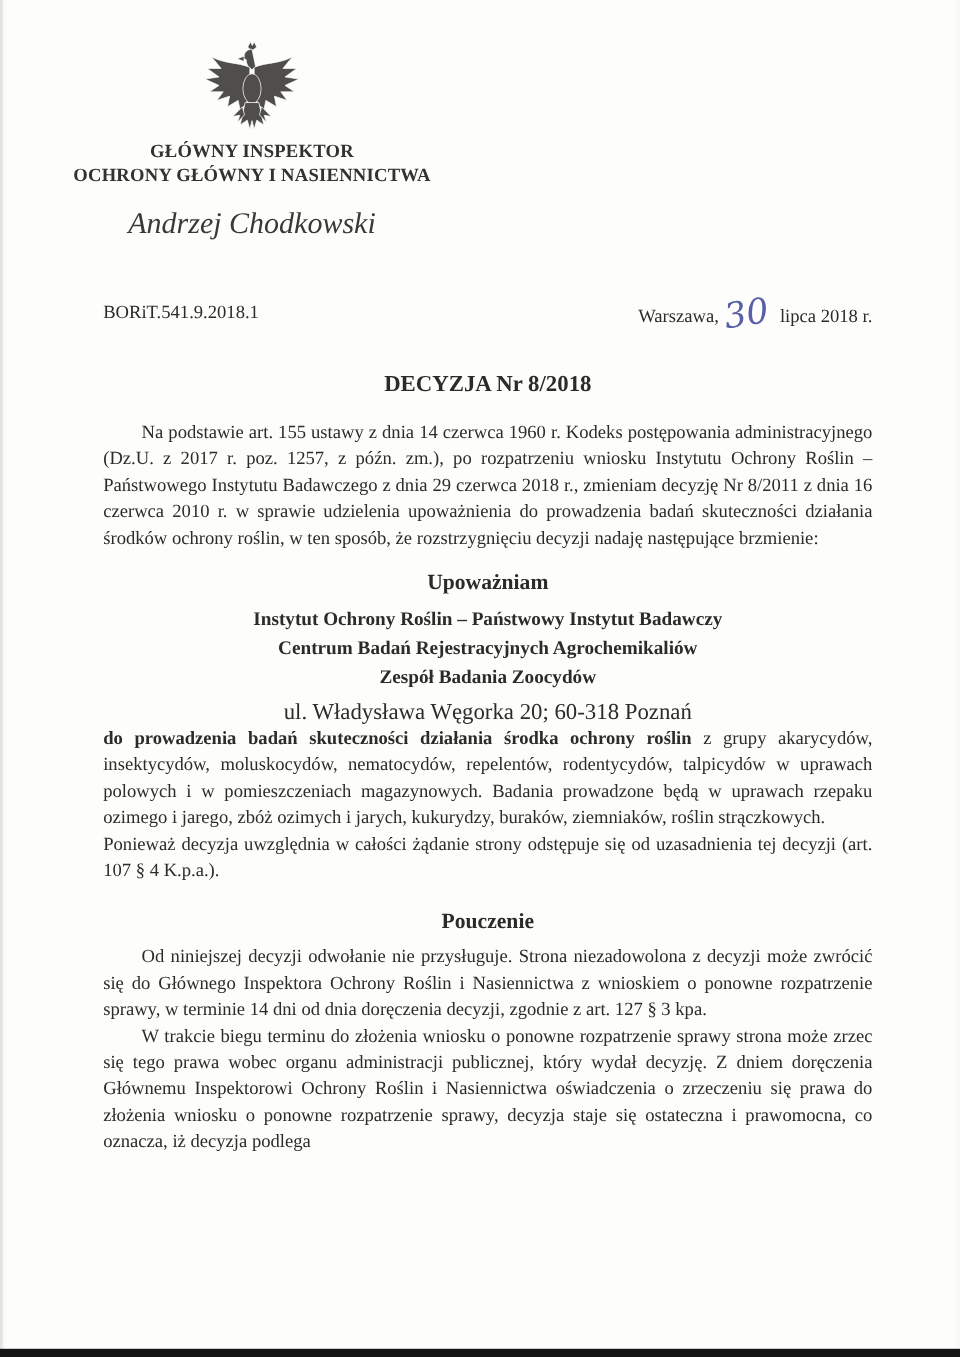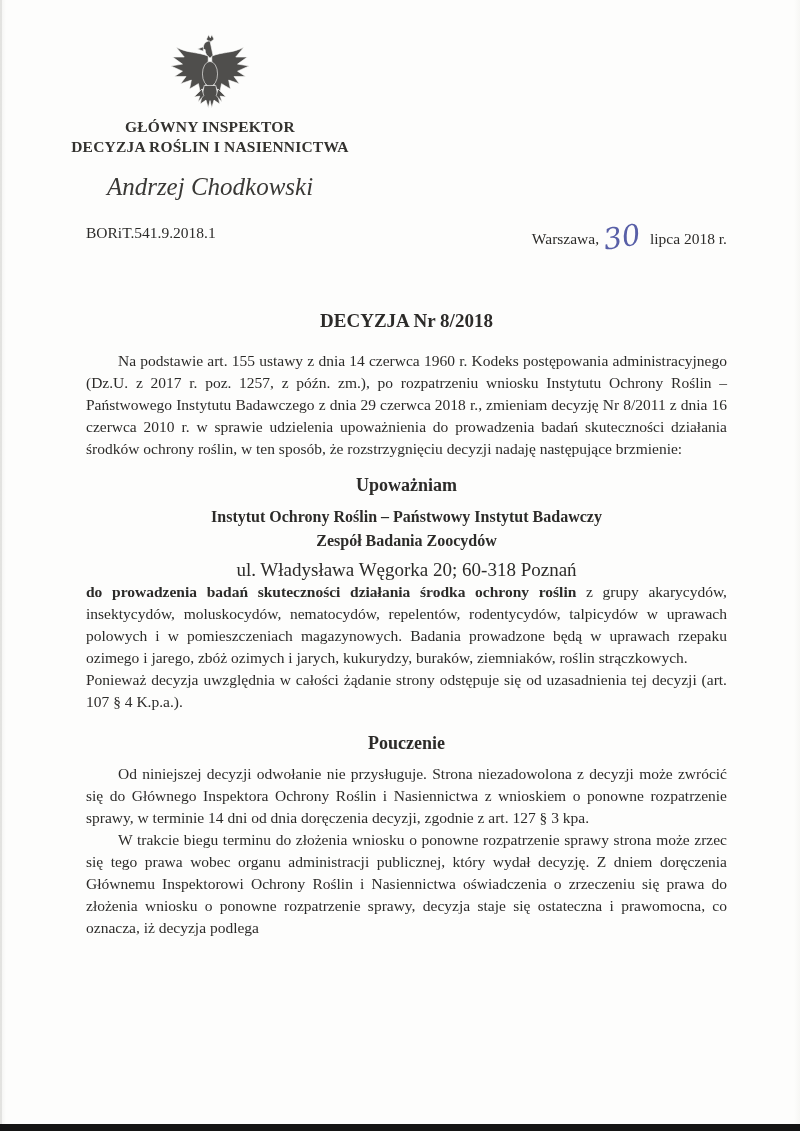--- a/index.html
+++ b/index.html
@@ -42,25 +42,25 @@
   .signatory {
     margin-top: 16px;
     font-style: italic;
     font-size: 25px;
     color: #3a3936;
   }
   
   .meta-row {
     position: absolute;
     left: 86px;
-    top: 224px;
+    top: 248px;
     width: 641px;
     display: flex;
     justify-content: space-between;
-    align-items: flex-start;
+    align-items: center;
     font-size: 15.5px;
   }
   .date-group {
     display: flex;
     align-items: baseline;
   }
   .handwritten-day {
     display: inline-block;
     font-family: "DejaVu Serif", serif;
     font-style: italic;
@@ -155,21 +155,21 @@
           <path d="M52 26 C64 21 75 23 88 16 L79 27 92 27 81 35 94 37 81 43 90 49 77 49 83 57 71 53 73 63 63 57 61 67 55 59 52 51z"></path>
           <ellipse cx="50" cy="46" rx="8.5" ry="14"></ellipse>
           <path d="M43.5 59 L39 80 45.5 75.5 48 84 50 76 52 84 54.5 75.5 61 80 56.5 59z"></path>
           <path d="M41 63 l-9 9 6.5 -1 -2 6.5 6.5 -7z"></path>
           <path d="M59 63 l9 9 -6.5 -1 2 6.5 -6.5 -7z"></path>
         </g>
       </svg>
     </div>
     <div class="org-name">
       <div>GŁÓWNY INSPEKTOR</div>
-      <div>DECYZJA ROŚLIN I NASIENNICTWA</div>
+      <div>OCHRONY GŁÓWNY I NASIENNICTWA</div>
     </div>
     <div class="signatory">Andrzej Chodkowski</div>
   </div>
 
   <div class="meta-row">
     <span>BORiT.541.9.2018.1</span>
     <span class="date-group">
       <span>Warszawa,</span>
       <span class="handwritten-day">30</span>
       <span>lipca 2018 r.</span>
@@ -177,20 +177,21 @@
   </div>
 
   <div class="main-col">
     <div class="doc-title">DECYZJA Nr 8/2018</div>
 
     <p class="body-par indent">Na podstawie art. 155 ustawy z dnia 14 czerwca 1960 r. Kodeks postępowania administracyjnego (Dz.U. z 2017 r. poz. 1257, z późn. zm.), po rozpatrzeniu wniosku Instytutu Ochrony Roślin – Państwowego Instytutu Badawczego z dnia 29 czerwca 2018 r., zmieniam decyzję Nr 8/2011 z dnia 16 czerwca 2010 r. w sprawie udzielenia upoważnienia do prowadzenia badań skuteczności działania środków ochrony roślin, w ten sposób, że rozstrzygnięciu decyzji nadaję następujące brzmienie:</p>
 
     <div class="center-heading">Upoważniam</div>
 
     <div class="institution">Instytut Ochrony Roślin – Państwowy Instytut Badawczy</div>
+    <div class="institution">Centrum Badań Rejestracyjnych Agrochemikaliów</div>
     <div class="institution">Zespół Badania Zoocydów</div>
     <div class="address-line">ul. Władysława Węgorka 20; 60-318 Poznań</div>
 
     <p class="body-par scope-par"><span class="bold-lead">do prowadzenia badań skuteczności działania środka ochrony roślin</span><span> z grupy akarycydów, insektycydów, moluskocydów, nematocydów, repelentów, rodentycydów, talpicydów w uprawach polowych i w pomieszczeniach magazynowych. Badania prowadzone będą w uprawach rzepaku ozimego i jarego, zbóż ozimych i jarych, kukurydzy, buraków, ziemniaków, roślin strączkowych.</span></p>
 
     <p class="body-par mt14">Ponieważ decyzja uwzględnia w całości żądanie strony odstępuje się od uzasadnienia tej decyzji (art. 107 § 4 K.p.a.).</p>
 
     <div class="center-heading pouczenie-heading">Pouczenie</div>
 
     <p class="body-par indent">Od niniejszej decyzji odwołanie nie przysługuje. Strona niezadowolona z decyzji może zwrócić się do Głównego Inspektora Ochrony Roślin i Nasiennictwa z wnioskiem o ponowne rozpatrzenie sprawy, w terminie 14 dni od dnia doręczenia decyzji, zgodnie z art. 127 § 3 kpa.</p>

